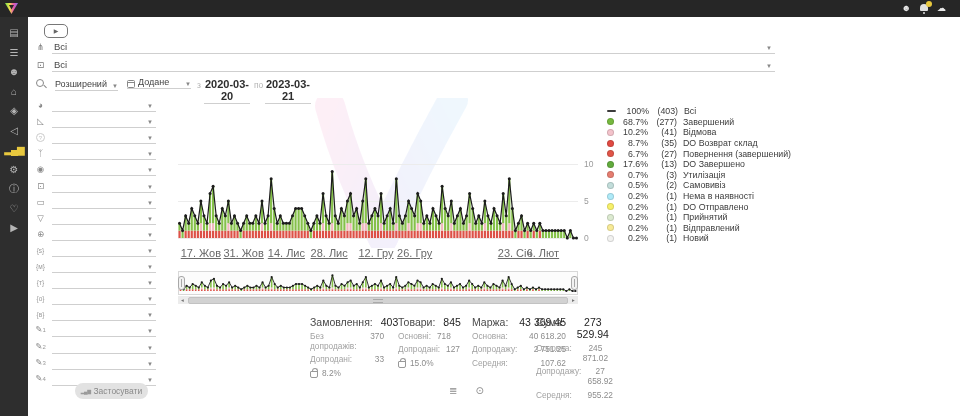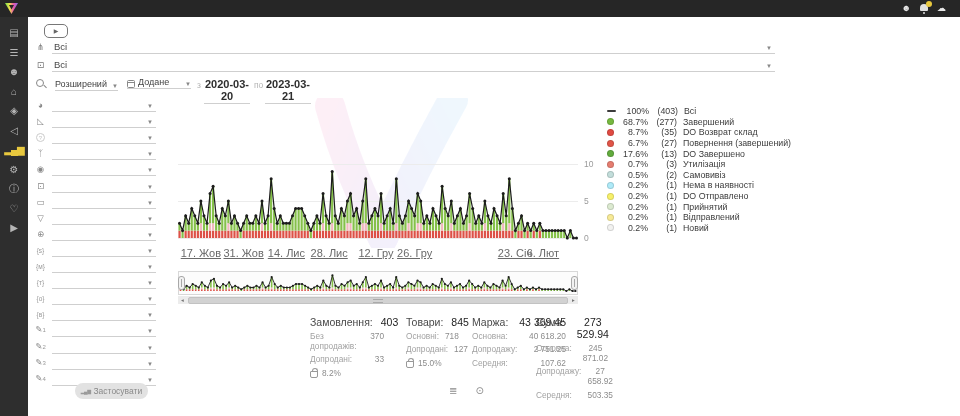--- a/index.html
+++ b/index.html
@@ -710,20 +710,26 @@
       <span class="l-count">(403)</span>
       <span class="l-label">Всі</span>
     </div>
     <div class="lg-row">
       <span class="l-dot" style="background: rgb(118, 184, 63);"></span>
       <span class="l-pct">68.7%</span>
       <span class="l-count">(277)</span>
       <span class="l-label">Завершений</span>
     </div>
     <div class="lg-row">
+      <span class="l-dot" style="background: rgb(243, 195, 203);"></span>
+      <span class="l-pct">10.2%</span>
+      <span class="l-count">(41)</span>
+      <span class="l-label">Відмова</span>
+    </div>
+    <div class="lg-row">
       <span class="l-dot" style="background: rgb(224, 74, 66);"></span>
       <span class="l-pct">8.7%</span>
       <span class="l-count">(35)</span>
       <span class="l-label">DO Возврат склад</span>
     </div>
     <div class="lg-row">
       <span class="l-dot" style="background: rgb(224, 85, 72);"></span>
       <span class="l-pct">6.7%</span>
       <span class="l-count">(27)</span>
       <span class="l-label">Повернення (завершений)</span>
@@ -1199,21 +1205,21 @@
       </div>
       <div class="stat-sub">
         <span>Допродані:</span>
         <span class="v">33</span>
       </div>
       <div class="stat-badge">
         <span class="bag-icon"></span>
         <span>8.2%</span>
       </div>
     </div>
-    <div class="stat-col" style="left: 398px; width: 52px; margin-left: 8px;">
+    <div class="stat-col" style="left: 398px; width: 52px;">
       <div class="stat-title">
         <span>Товари:</span>
         <span class="v">845</span>
       </div>
       <div class="stat-sub">
         <span>Основні:</span>
         <span class="v">718</span>
       </div>
       <div class="stat-sub">
         <span>Допродані:</span>
@@ -1250,21 +1256,21 @@
       <div class="stat-sub">
         <span>Основна:</span>
         <span class="v">245 871.02</span>
       </div>
       <div class="stat-sub">
         <span>Допродажу:</span>
         <span class="v">27 658.92</span>
       </div>
       <div class="stat-sub">
         <span>Середня:</span>
-        <span class="v">503.35</span>
+        <span class="v">955.22</span>
       </div>
     </div>
   </div>
 
 <div class="footer-icons" id="footer-icons">
     <span class="ft-icon">≣</span>
     <span class="ft-icon">⊙</span>
   </div>
 
 </body></html>

